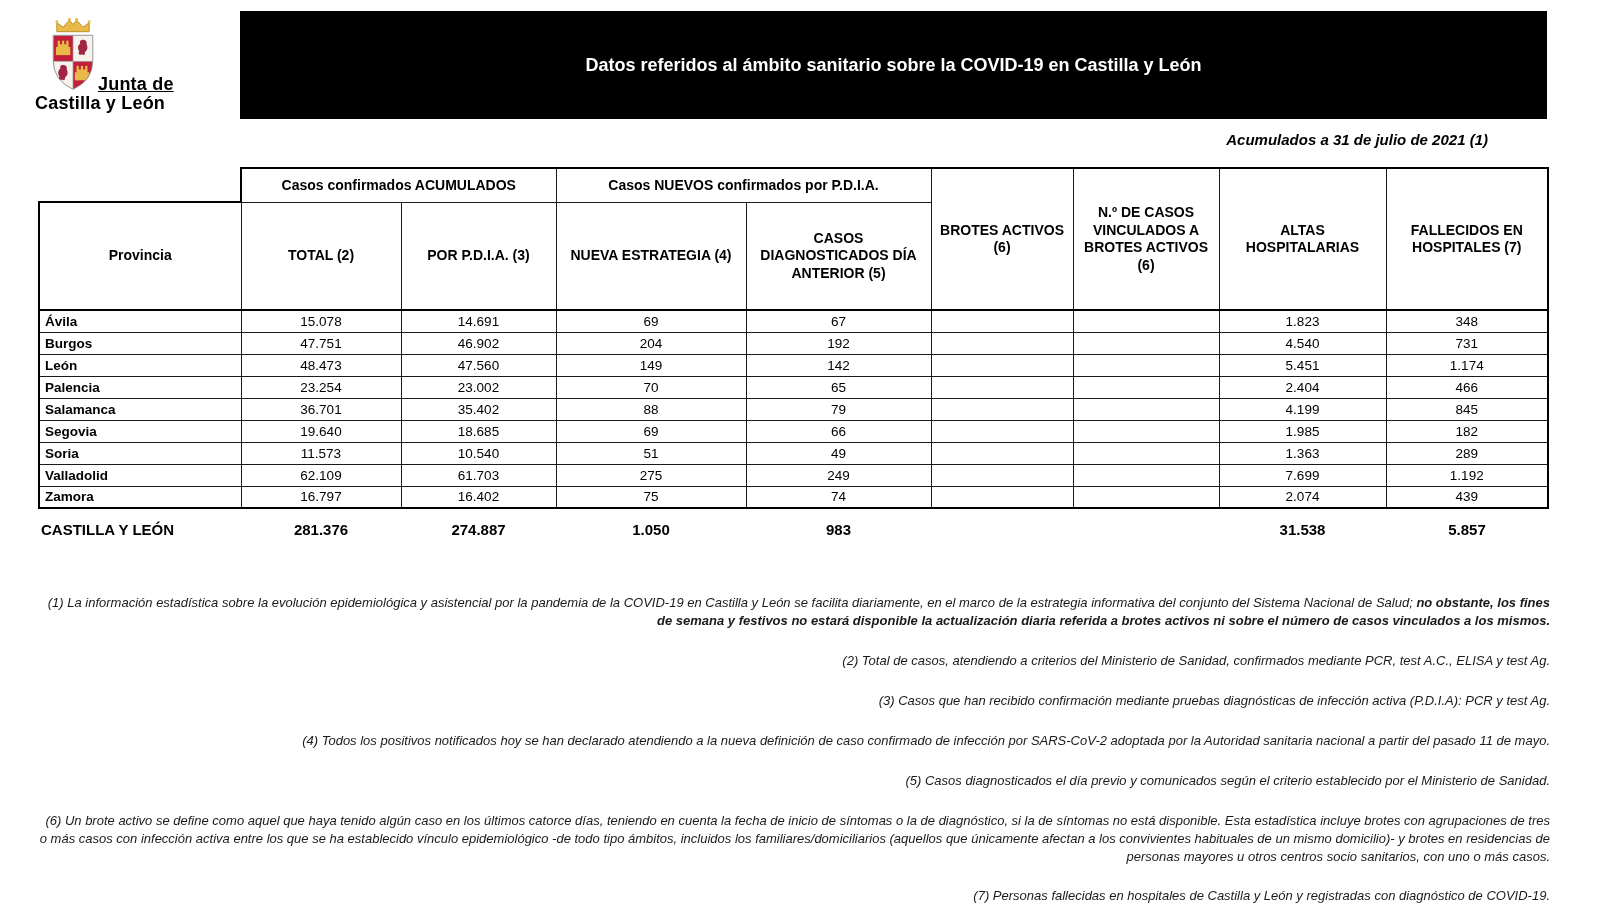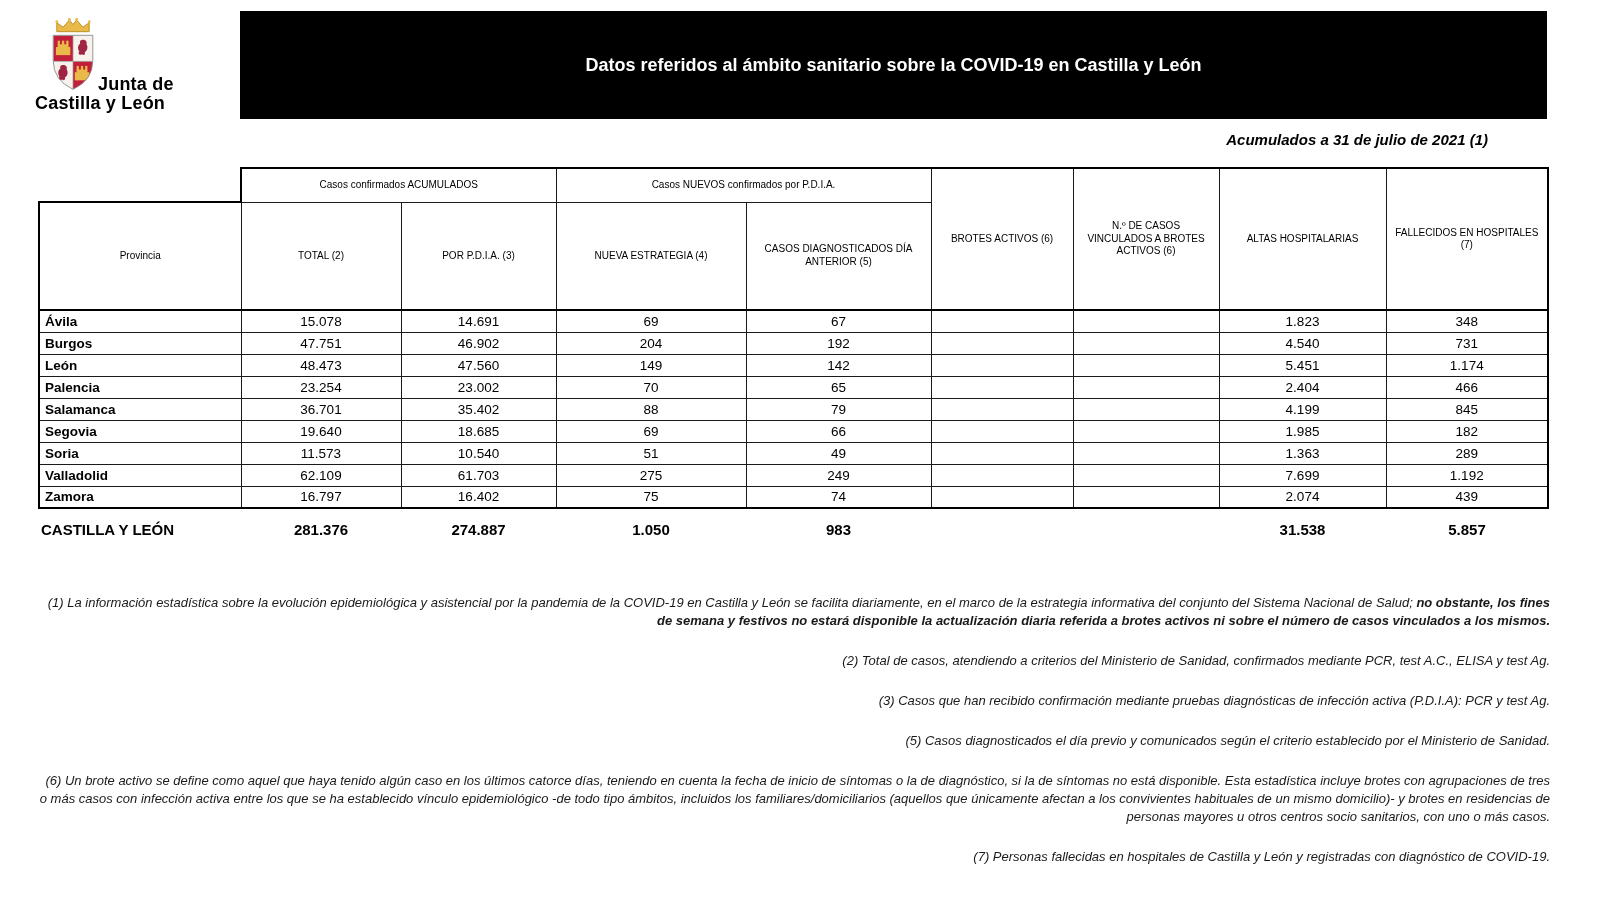--- a/index.html
+++ b/index.html
@@ -4,21 +4,21 @@
 <style>
   html, body { margin:0; padding:0; background:#ffffff; }
   body {
     width:1600px; height:919px; position:relative; overflow:hidden;
     font-family:"Liberation Sans", sans-serif; color:#000;
   }
 
   
   .logo-wrap { position:absolute; left:0; top:0; width:230px; height:130px; }
   .logo-shield { position:absolute; left:46px; top:16px; }
-  .logo-line1 { position:absolute; left:98px; top:74px; font-size:18px; font-weight:bold; letter-spacing:0.2px; }
+  .logo-line1 { position:absolute; left:98px; top:74px; font-size:18px; font-weight:bold; letter-spacing:0.2px;text-decoration:underline; }
   .logo-line2 { position:absolute; left:35px; top:93px; font-size:18px; font-weight:bold; letter-spacing:0.2px; }
 
   
   .banner {
     position:absolute; left:240px; top:11px; width:1307px; height:108px;
     display:flex; align-items:center; justify-content:center;
   }
   .banner span { color:#fff; font-size:18px; font-weight:bold; }
 
   
@@ -29,21 +29,21 @@
 
   
   table.data-table {
     position:absolute; left:38px; top:167px; width:1509px;
     border-collapse:collapse; table-layout:fixed;
   }
   .data-table th, .data-table td {
     border:1px solid #1a1a1a; text-align:center; vertical-align:middle;
     padding:1px 5px; box-sizing:border-box; overflow:hidden;
   }
-  .data-table thead th { font-weight:normal; font-size:10px; line-height:1.25; }
+  .data-table thead th { font-weight:bold; font-size:14px; line-height:1.25; }
   .data-table thead tr.group-row { height:34px; }
   .data-table thead tr.sub-row { height:108px; }
   .no-border { border:none !important; }
   .bt { border-top:2px solid #000 !important; }
   .bl { border-left:2px solid #000 !important; }
   .br { border-right:2px solid #000 !important; }
   .hb { border-bottom:2px solid #000 !important; }
   .prov-h { border-left:2px solid #000 !important; border-top:2px solid #000 !important; }
   .data-table tbody td { font-size:13.5px; height:22px; padding:0 5px; }
   .data-table tbody td.prov { text-align:left; font-weight:bold; padding-left:5px; }
@@ -257,16 +257,17 @@
       <td>31.538</td>
       <td>5.857</td>
     </tr>
   </tfoot>
 </table>
 
 <div class="footnotes" id="footnotes">
     <p><span>(1) La información estadística sobre la evolución epidemiológica y asistencial por la pandemia de la COVID-19 en Castilla y León se facilita diariamente, en el marco de la estrategia informativa del conjunto del Sistema Nacional de Salud; </span><b>no obstante, los fines de semana y festivos no estará disponible la actualización diaria referida a brotes activos ni sobre el número de casos vinculados a los mismos.</b></p>
     <p><span>(2) Total de casos, atendiendo a criterios del Ministerio de Sanidad, confirmados mediante PCR, test A.C., ELISA y test Ag.</span></p>
     <p><span>(3) Casos que han recibido confirmación mediante pruebas diagnósticas de infección activa (P.D.I.A): PCR y test Ag.</span></p>
+    <p><span>(4) Todos los positivos notificados hoy se han declarado atendiendo a la nueva definición de caso confirmado de infección por SARS-CoV-2 adoptada por la Autoridad sanitaria nacional a partir del pasado 11 de mayo.</span></p>
     <p><span>(5) Casos diagnosticados el día previo y comunicados según el criterio establecido por el Ministerio de Sanidad.</span></p>
     <p><span>(6) Un brote activo se define como aquel que haya tenido algún caso en los últimos catorce días, teniendo en cuenta la fecha de inicio de síntomas o la de diagnóstico, si la de síntomas no está disponible. Esta estadística incluye brotes con agrupaciones de tres o más casos con infección activa entre los que se ha establecido vínculo epidemiológico -de todo tipo ámbitos, incluidos los familiares/domiciliarios (aquellos que únicamente afectan a los convivientes habituales de un mismo domicilio)- y brotes en residencias de personas mayores u otros centros socio sanitarios, con uno o más casos.</span></p>
     <p><span>(7) Personas fallecidas en hospitales de Castilla y León y registradas con diagnóstico de COVID-19.</span></p>
   </div>
 
 </body></html>

